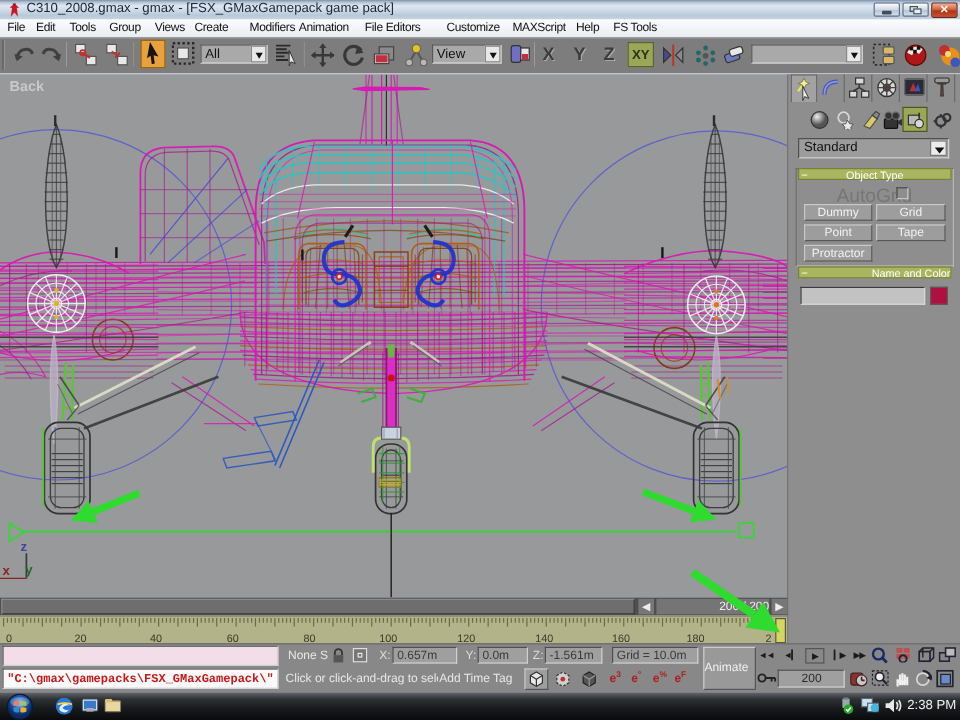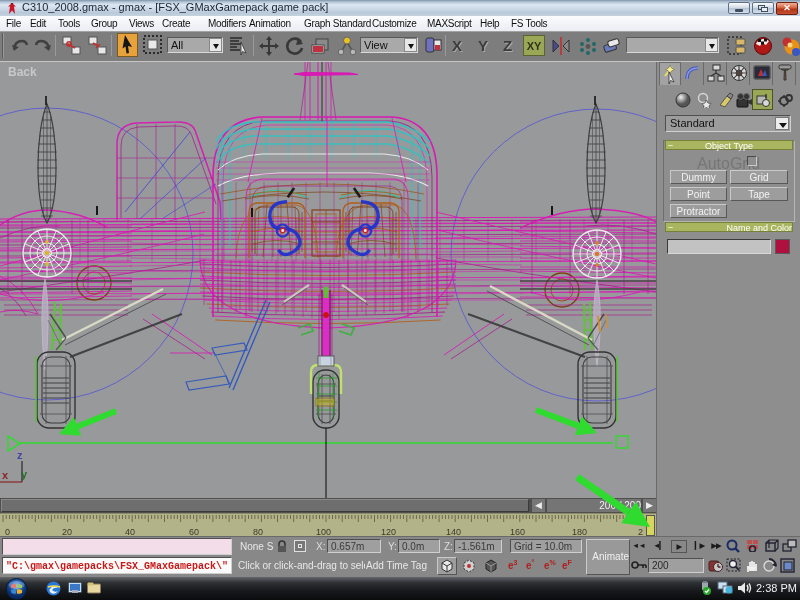--- a/index.html
+++ b/index.html
@@ -25,21 +25,21 @@
 
 <div class="abs" style="left:0;top:16px;width:800px;height:15px;background:linear-gradient(#fbfcfd,#e9edf2)">
       <span style="position:absolute;left:6px;top:2px;font-size:10px;letter-spacing:-0.3px;color:#101010">File</span>
       <span style="position:absolute;left:30px;top:2px;font-size:10px;letter-spacing:-0.3px;color:#101010">Edit</span>
       <span style="position:absolute;left:58px;top:2px;font-size:10px;letter-spacing:-0.3px;color:#101010">Tools</span>
       <span style="position:absolute;left:91px;top:2px;font-size:10px;letter-spacing:-0.3px;color:#101010">Group</span>
       <span style="position:absolute;left:129px;top:2px;font-size:10px;letter-spacing:-0.3px;color:#101010">Views</span>
       <span style="position:absolute;left:162px;top:2px;font-size:10px;letter-spacing:-0.3px;color:#101010">Create</span>
       <span style="position:absolute;left:208px;top:2px;font-size:10px;letter-spacing:-0.3px;color:#101010">Modifiers</span>
       <span style="position:absolute;left:249px;top:2px;font-size:10px;letter-spacing:-0.3px;color:#101010">Animation</span>
-      <span style="position:absolute;left:304px;top:2px;font-size:10px;letter-spacing:-0.3px;color:#101010">Graph Standard</span>
+      <span style="position:absolute;left:304px;top:2px;font-size:10px;letter-spacing:-0.3px;color:#101010">File Editors</span>
       <span style="position:absolute;left:372px;top:2px;font-size:10px;letter-spacing:-0.3px;color:#101010">Customize</span>
       <span style="position:absolute;left:427px;top:2px;font-size:10px;letter-spacing:-0.3px;color:#101010">MAXScript</span>
       <span style="position:absolute;left:480px;top:2px;font-size:10px;letter-spacing:-0.3px;color:#101010">Help</span>
       <span style="position:absolute;left:511px;top:2px;font-size:10px;letter-spacing:-0.3px;color:#101010">FS Tools</span>
     </div>
 
 <div class="abs" style="left:0;top:31px;width:800px;height:30px;background:#7d7d7d;border-top:1px solid #a2a2a2"></div>
 <div style="position:absolute;left:2px;top:33px;width:2px;height:25px;border-left:1px solid #5a5a5a;border-right:1px solid #9a9a9a"></div>
     <svg style="position:absolute;left:10px;top:36px" width="20" height="20">
       <path d="M4,13 Q5,5 12,5 Q16,5 17,9" fill="none" stroke="#404040" stroke-width="2.6"></path>
@@ -999,21 +999,21 @@
       <div style="position:absolute;left:294px;top:3px;width:12px;height:12px;border:1px solid #e0e0e0;background:#777">
         <div style="margin:3px;width:4px;height:4px;border:1px solid #e8e8e8"></div>
       </div>
       <span style="position:absolute;left:316px;top:4px;font-size:10px;color:#ddd">X:</span>
       <div style="position:absolute;left:327px;top:2px;width:54px;height:14px;background:#9f9f9f;border-top:1px solid #4f4f4f;border-left:1px solid #4f4f4f;border-bottom:1px solid #cfcfcf;border-right:1px solid #cfcfcf;font-size:10px;color:#3a3a3a;text-align:left;line-height:13px;font-family:'Liberation Sans',sans-serif;padding-left:3px;overflow:hidden;white-space:nowrap">0.657m</div>
       <span style="position:absolute;left:388px;top:4px;font-size:10px;color:#ddd">Y:</span>
       <div style="position:absolute;left:398px;top:2px;width:42px;height:14px;background:#9f9f9f;border-top:1px solid #4f4f4f;border-left:1px solid #4f4f4f;border-bottom:1px solid #cfcfcf;border-right:1px solid #cfcfcf;font-size:10px;color:#3a3a3a;text-align:left;line-height:13px;font-family:'Liberation Sans',sans-serif;padding-left:3px;overflow:hidden;white-space:nowrap">0.0m</div>
       <span style="position:absolute;left:444px;top:4px;font-size:10px;color:#ddd">Z:</span>
       <div style="position:absolute;left:454px;top:2px;width:48px;height:14px;background:#9f9f9f;border-top:1px solid #4f4f4f;border-left:1px solid #4f4f4f;border-bottom:1px solid #cfcfcf;border-right:1px solid #cfcfcf;font-size:10px;color:#3a3a3a;text-align:left;line-height:13px;font-family:'Liberation Sans',sans-serif;padding-left:3px;overflow:hidden;white-space:nowrap">-1.561m</div>
       <div style="position:absolute;left:510px;top:2px;width:72px;height:14px;background:#9f9f9f;border-top:1px solid #4f4f4f;border-left:1px solid #4f4f4f;border-bottom:1px solid #cfcfcf;border-right:1px solid #cfcfcf;font-size:10px;color:#3a3a3a;text-align:left;line-height:13px;font-family:'Liberation Sans',sans-serif;padding-left:3px;overflow:hidden;white-space:nowrap">Grid = 10.0m</div>
-      <div style="position:absolute;left:586px;top:2px;width:44px;height:36px;background:#999;border-top:1px solid #ccc;border-left:1px solid #ccc;border-bottom:1px solid #555;border-right:1px solid #555;text-align:right;font-size:10px;color:#f0f0f0;line-height:34px">Animate</div>
+      <div style="position:absolute;left:586px;top:2px;width:44px;height:36px;background:#999;border-top:1px solid #ccc;border-left:1px solid #ccc;border-bottom:1px solid #555;border-right:1px solid #555;text-align:left;font-size:10px;color:#f0f0f0;line-height:34px">Animate</div>
       <div style="position:absolute;left:630px;top:3px;width:17px;height:13px;color:#1a1a1a;font-size:7.5px;text-align:center;line-height:12px;letter-spacing:-1px">◄◄</div>
       <div style="position:absolute;left:651px;top:3px;width:15px;height:13px;color:#1a1a1a;font-size:7.5px;text-align:center;line-height:12px;letter-spacing:-1px">◄▎</div>
       <div style="position:absolute;left:671px;top:3px;width:16px;height:13px;border:1px solid #555;color:#1a1a1a;font-size:7.5px;text-align:center;line-height:12px;letter-spacing:-1px">▶</div>
       <div style="position:absolute;left:692px;top:3px;width:15px;height:13px;color:#1a1a1a;font-size:7.5px;text-align:center;line-height:12px;letter-spacing:-1px">▎▶</div>
       <div style="position:absolute;left:708px;top:3px;width:16px;height:13px;color:#1a1a1a;font-size:7.5px;text-align:center;line-height:12px;letter-spacing:-1px">▶▶</div>
       <svg style="position:absolute;left:726px;top:2px" width="15" height="15">
         <circle cx="6" cy="6" r="4.5" fill="none" stroke="#1a2a66" stroke-width="2"></circle>
         <line x1="9" y1="9" x2="13" y2="13" stroke="#1a2a66" stroke-width="2.4"></line>
       </svg>
       <svg style="position:absolute;left:746px;top:2px" width="14" height="13">
@@ -1050,21 +1050,21 @@
         <path d="M3,5 L8,8 L13,5 M8,8 L8,14" stroke="#999" fill="none"></path>
       </svg>
       <span style="position:absolute;left:508px;top:22px;font-size:10px;font-weight:bold;color:#b02020">e<sup style="font-size:7px">3</sup></span>
       <span style="position:absolute;left:526px;top:22px;font-size:10px;font-weight:bold;color:#b02020">e<sup style="font-size:7px">°</sup></span>
       <span style="position:absolute;left:544px;top:22px;font-size:10px;font-weight:bold;color:#b02020">e<sup style="font-size:7px">%</sup></span>
       <span style="position:absolute;left:562px;top:22px;font-size:10px;font-weight:bold;color:#b02020">e<sup style="font-size:7px">F</sup></span>
       <svg style="position:absolute;left:631px;top:22px" width="16" height="13">
         <circle cx="4" cy="6" r="3" fill="none" stroke="#222" stroke-width="1.6"></circle>
         <path d="M7,6 h8 M12,6 v3 M15,6 v3" stroke="#222" stroke-width="1.6"></path>
       </svg>
-      <div style="position:absolute;left:648px;top:21px;width:56px;height:15px;background:#9f9f9f;border-top:1px solid #4f4f4f;border-left:1px solid #4f4f4f;border-bottom:1px solid #cfcfcf;border-right:1px solid #cfcfcf;font-size:10px;color:#2a2a2a;text-align:left;line-height:14px;font-family:'Liberation Sans',sans-serif;padding-left:3px;overflow:hidden;white-space:nowrap">200</div>
+      <div style="position:absolute;left:648px;top:21px;width:56px;height:15px;background:#9f9f9f;border-top:1px solid #4f4f4f;border-left:1px solid #4f4f4f;border-bottom:1px solid #cfcfcf;border-right:1px solid #cfcfcf;font-size:10px;color:#2a2a2a;text-align:left;line-height:14px;font-family:'Liberation Sans',sans-serif;padding-left:19px;overflow:hidden;white-space:nowrap">200</div>
       <svg style="position:absolute;left:708px;top:21px" width="15" height="15">
         <rect x="1" y="3" width="10" height="10" rx="2" fill="#833" stroke="#422"></rect>
         <circle cx="10" cy="9" r="4.5" fill="#c8c8c8" stroke="#422"></circle>
         <path d="M10,9 L10,6 M10,9 L12.5,9" stroke="#422" stroke-width="1.3"></path>
       </svg>
       <svg style="position:absolute;left:726px;top:21px" width="16" height="15">
         <rect x="1" y="1" width="13" height="12" fill="none" stroke="#222" stroke-dasharray="2 1.5"></rect>
         <circle cx="7" cy="6" r="3.5" fill="#eee" stroke="#223" stroke-width="1.4"></circle>
         <line x1="9.5" y1="8.5" x2="13" y2="12" stroke="#223" stroke-width="1.8"></line>
       </svg>

